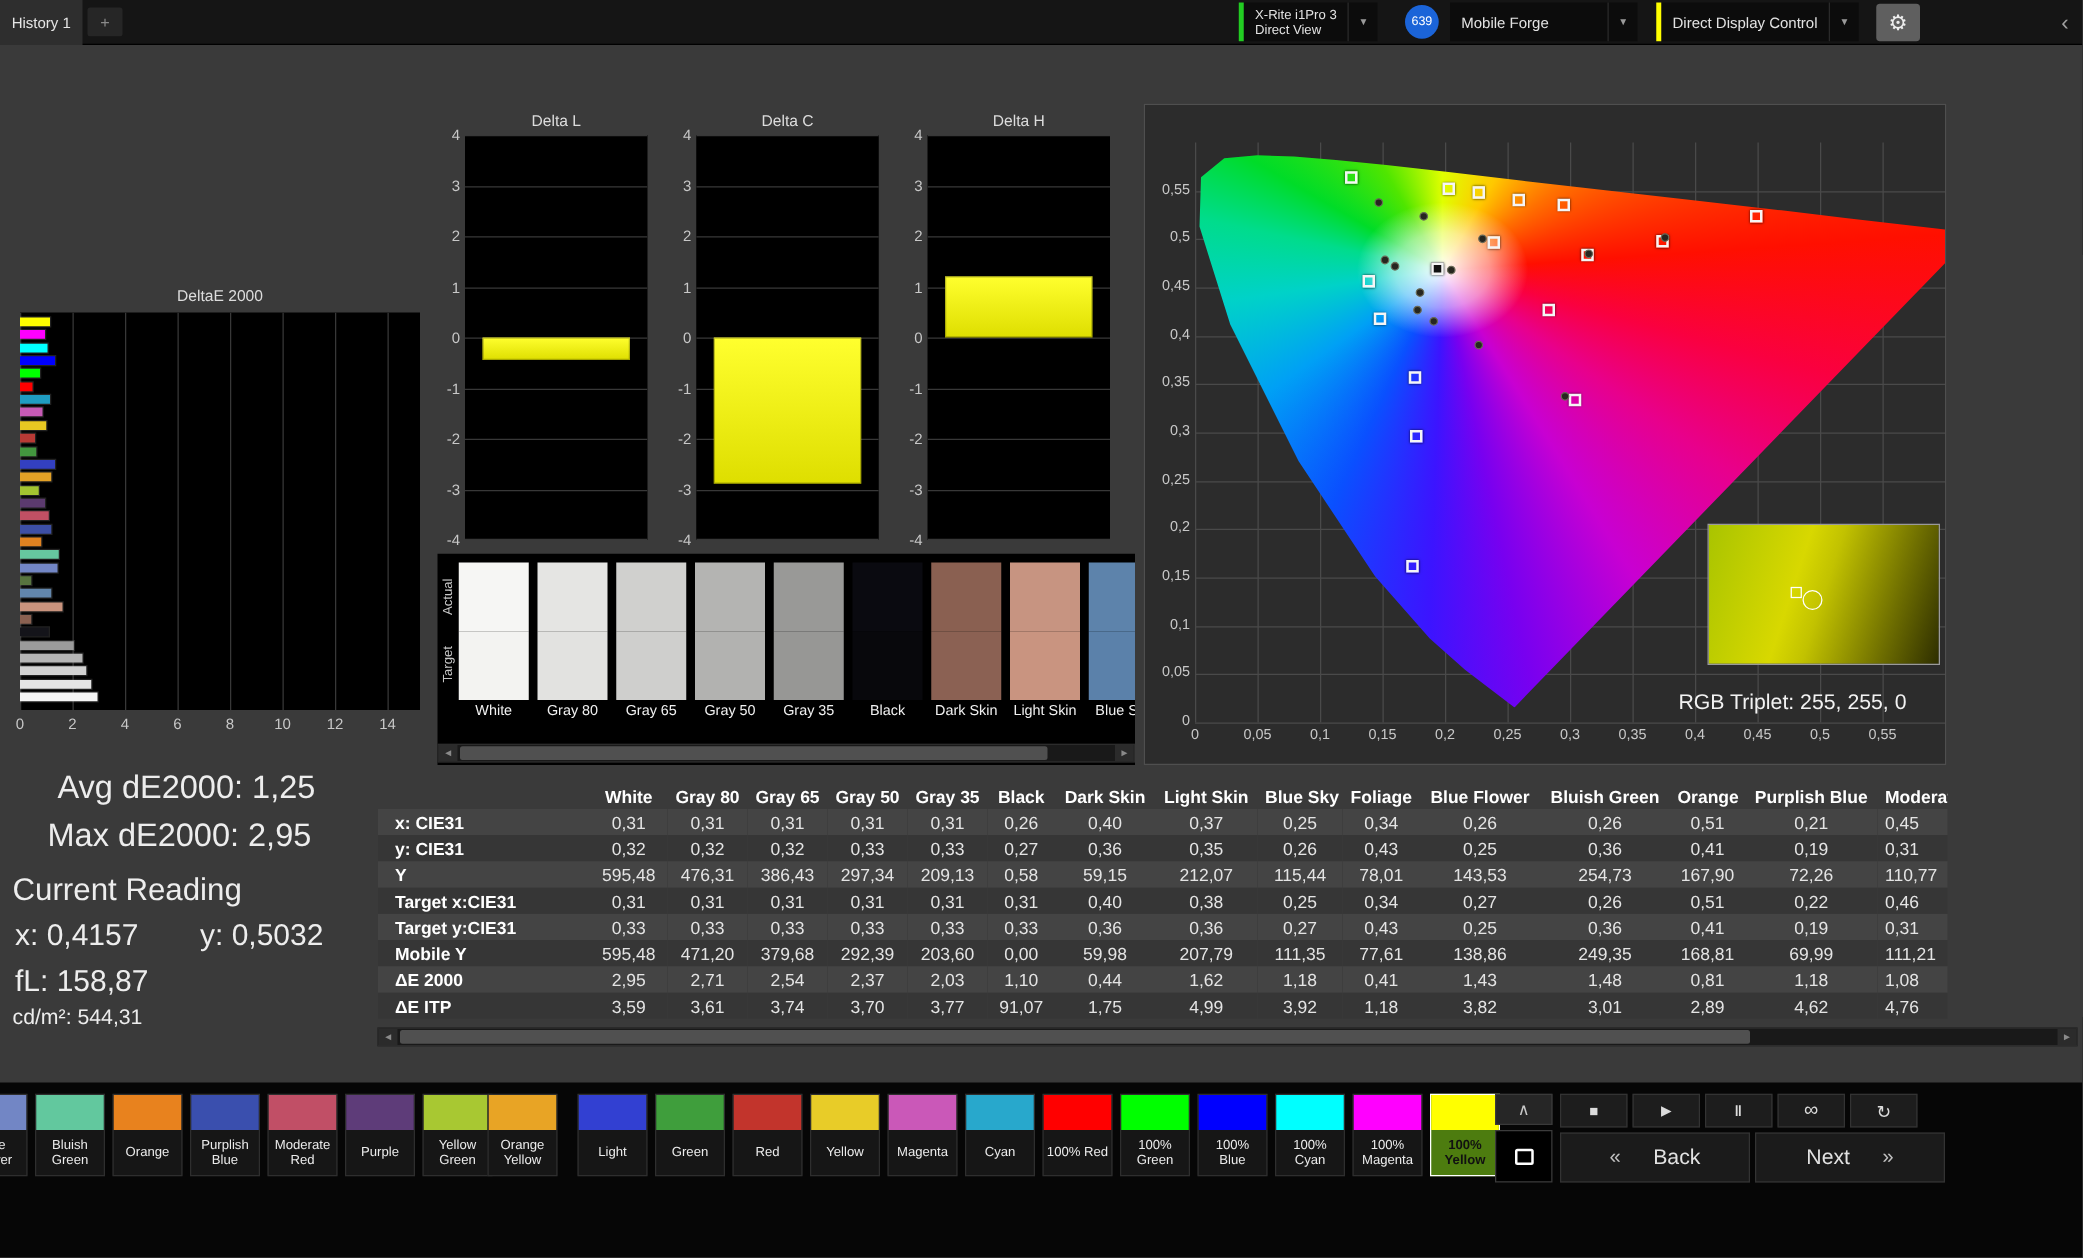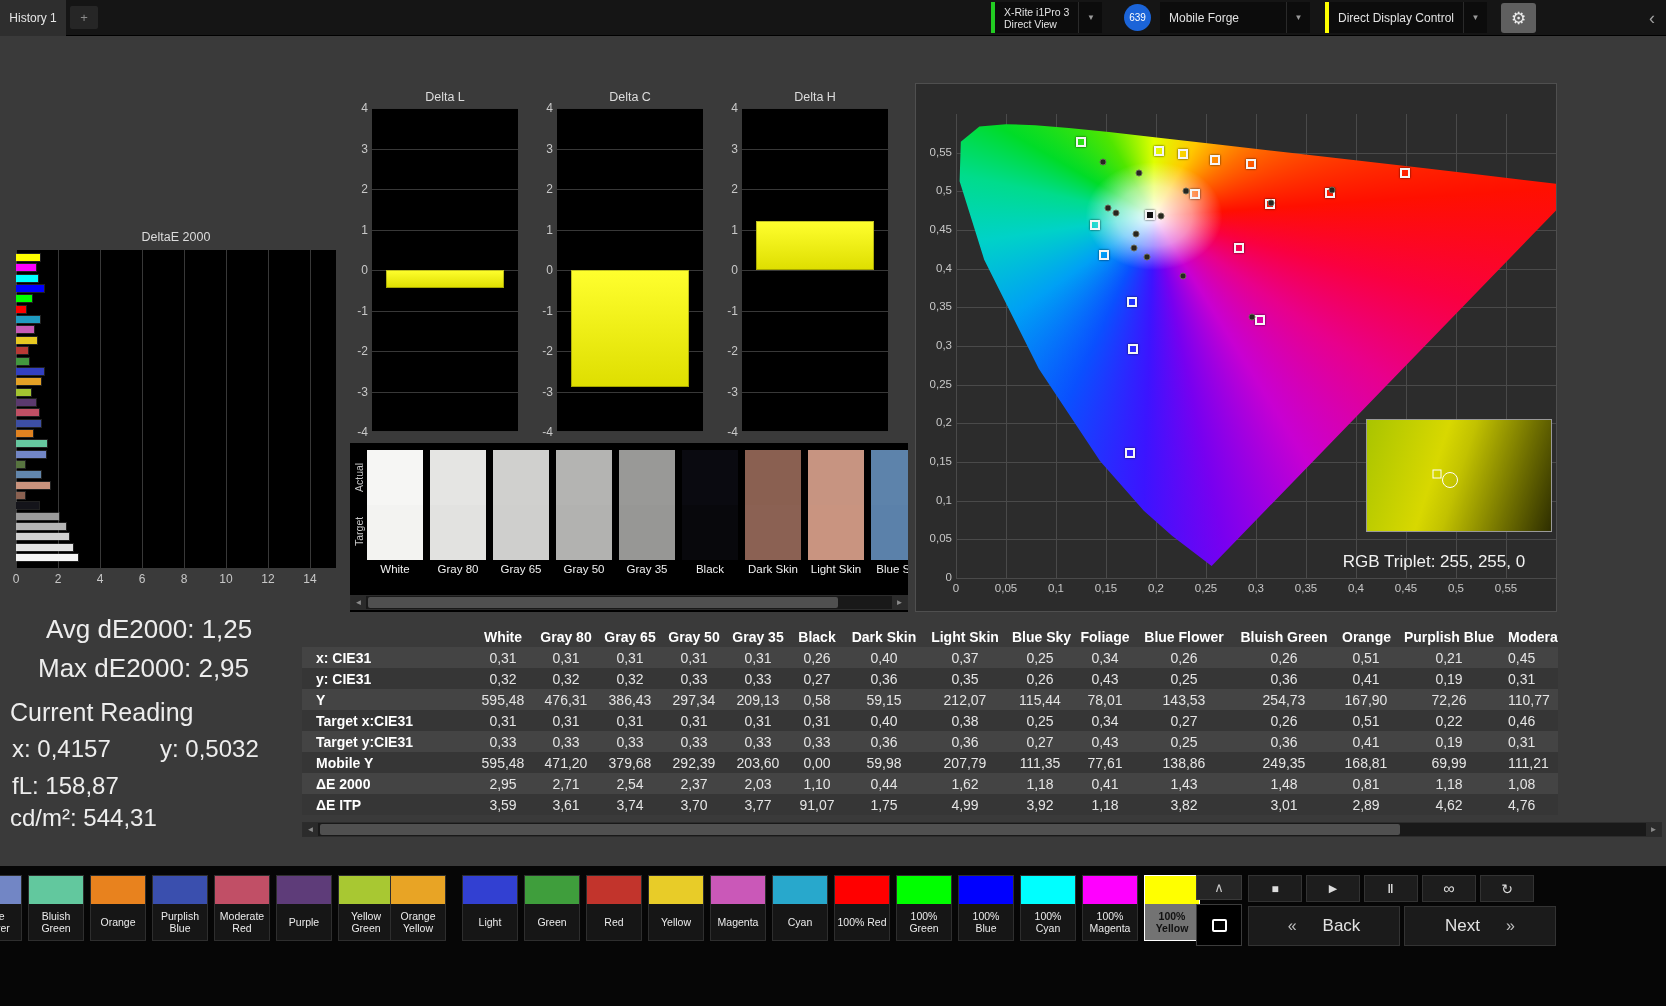--- a/index.html
+++ b/index.html
@@ -21,21 +21,21 @@
 
   
   #page-title{position:absolute;left:8px;top:76px;font-size:38px;color:#ebebeb;font-weight:400;letter-spacing:.5px}
   .reading{position:absolute;color:#ededed}
   #avg-reading{left:46px;top:614px;font-size:26px}
   #max-reading{left:38px;top:653px;font-size:26px}
   #current-heading{left:10px;top:698px;font-size:25px}
   #coord-x{left:12px;top:735px;font-size:24px}
   #coord-y{left:160px;top:735px;font-size:24px}
   #coord-fl{left:12px;top:772px;font-size:24px}
-  #coord-cd{left:10px;top:804px;font-size:24px}
+  #coord-cd{left:10px;top:804px;font-size:17px}
 
   
   .delta-chart{position:absolute;top:90px;width:172px;height:352px}
   #delta-l{left:346px}#delta-c{left:531px}#delta-h{left:716px}
   .delta-title{position:absolute;left:26px;top:0;width:146px;text-align:center;font-size:12.5px;color:#dcdcdc}
   .delta-plot{position:absolute;left:26px;top:18px;width:146px;height:324px;background:#000;overflow:hidden}
   .tick-label{position:absolute;font-size:12px;line-height:14px;color:#c8c8c8}
   .gridline-h{position:absolute;left:0;width:100%;height:1px;background:#383838}
   .gridline-v{position:absolute;top:0;height:100%;width:1px;background:#383838}
   .delta-bar{position:absolute;left:14px;width:118px;background:linear-gradient(180deg,#ffff2e,#dede00);box-shadow:inset 0 0 0 1px rgba(0,0,0,.25)}
@@ -97,21 +97,21 @@
   #results-table .rowlabel{text-align:left;font-weight:bold;padding-left:14px}
   #results-table tbody tr:nth-child(odd){background:rgba(255,255,255,.05)}
   #results-table tbody tr:nth-child(even){background:rgba(0,0,0,.06)}
   #results-table .lastcol{text-align:left}
 
   
   #pattern-bar{position:absolute;left:0;top:866px;width:1666px;height:140px;background:#060606}
   .pbtn{position:absolute;top:9px;width:56px;height:66px;background:#161616;border:1px solid #2e2e2e}
   .pbtn .sw{position:absolute;left:0;top:0;width:100%;height:28px}
   .pbtn .plbl{position:absolute;left:0;top:28px;width:100%;height:36px;display:flex;align-items:center;justify-content:center;text-align:center;font-size:10.5px;line-height:12px;color:#ebebeb;padding:0 2px}
-  .pbtn.selected{background:#737373;border-color:#fff}
+  .pbtn.selected{background:#4d7c0f;border-color:#fff}
   .pbtn.selected .plbl{color:#111;font-weight:bold}
   #up-btn{position:absolute;left:1196px;top:875px;width:46px;height:25px;background:#262626;border:1px solid #3a3a3a;color:#c8c8c8;font-size:13px;display:flex;align-items:center;justify-content:center}
   #display-btn{position:absolute;left:1196px;top:904px;width:46px;height:42px;background:#000;border:1px solid #3c3c3c;display:flex;align-items:center;justify-content:center}
   #display-btn .mini{width:15px;height:13px;border:2px solid #fff;border-radius:2px}
   .ibtn{position:absolute;top:875px;width:54px;height:27px;background:#1d1d1d;border:1px solid #333;color:#dcdcdc;display:flex;align-items:center;justify-content:center}
   #stop-btn{left:1248px;font-size:12px}
   #play-btn{left:1306px;font-size:11px}
   #pause-btn{left:1364px;font-size:12px;font-weight:bold;letter-spacing:1px}
   #loop-btn{left:1422px;font-size:16px}
   #refresh-btn{left:1480px;font-size:14px}

